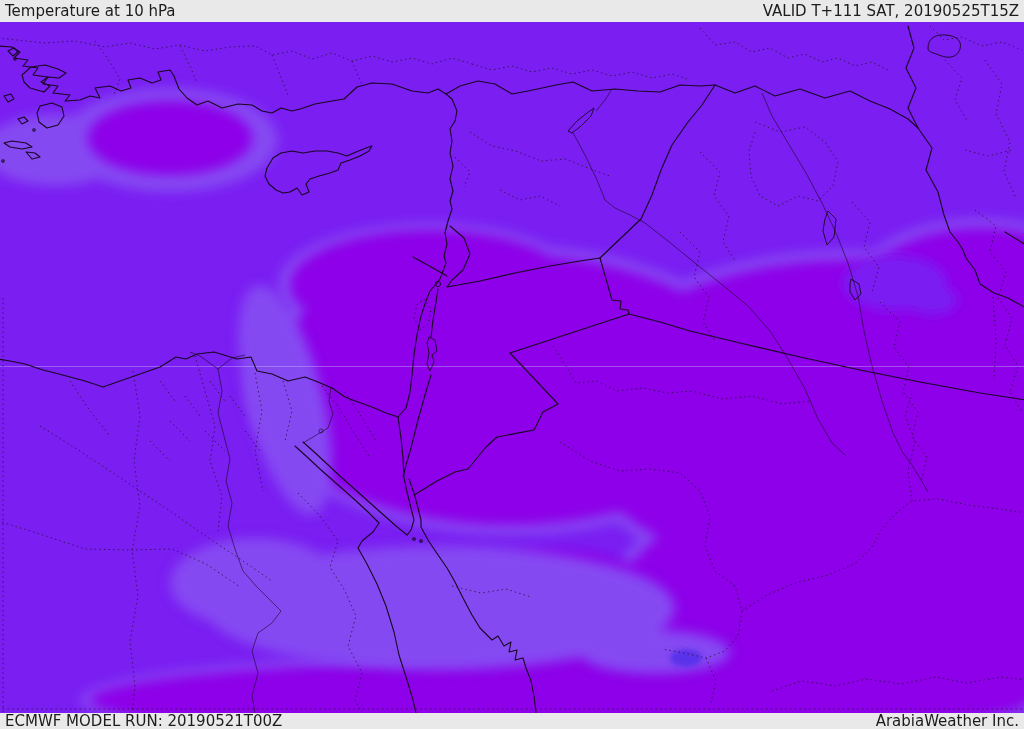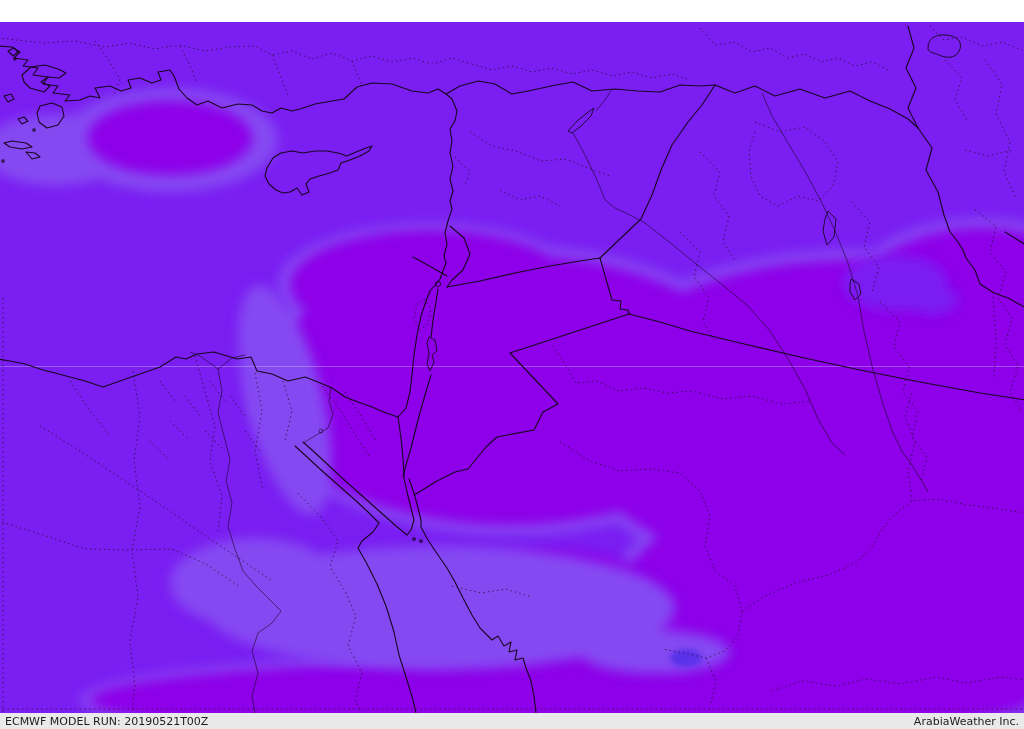--- a/index.html
+++ b/index.html
@@ -2,39 +2,43 @@
 <html style="--c-bar_bg: #e9e9e9; --c-bar_text: #1c1c1c; --c-base_violet: #7a1ef2; --c-purple: #8d00e9; --c-light_violet: #8549f2; --c-blue_spot: #5a33e9; --c-line: #190621; --c-dash: #241030; --c-light_line: #cdbdff;"><head>
 <meta charset="utf-8">
 <style>
   html,body{margin:0;padding:0;background:#fff;}
   #app{position:relative;width:1024px;height:729px;overflow:hidden;
        font-family:"DejaVu Sans","Liberation Sans",sans-serif;}
   .bar{position:absolute;left:0;width:1024px;background:var(--c-bar_bg);
        color:var(--c-bar_text);display:flex;justify-content:space-between;
        align-items:center;box-sizing:border-box;}
   #topbar{top:0;height:22px;font-size:15px;padding:0 5px 0 5px;}
-  #bottombar{top:713px;height:16px;font-size:11px;padding:0 5px;}
+  #bottombar{top:713px;height:16px;font-size:15px;padding:0 5px;}
   #map{position:absolute;top:22px;left:0;width:1024px;height:691px;display:block;}
   .coast{fill:none;stroke:var(--c-line);stroke-width:1.1;stroke-linejoin:round;stroke-linecap:round;}
   .thin{fill:none;stroke:var(--c-line);stroke-width:0.7;opacity:.85;}
   .lake{fill:none;stroke:var(--c-line);stroke-width:0.9;}
   .adm{fill:none;stroke:var(--c-dash);stroke-width:1;stroke-dasharray:1.4 3.2;opacity:.8;}
   .grid{fill:none;stroke:var(--c-dash);stroke-width:1;stroke-dasharray:1.4 3.4;opacity:.75;}
   .latlight{fill:none;stroke:var(--c-light_line);stroke-width:1;opacity:.4;}
   .zone-base{fill:var(--c-base_violet);}
   .zone-purple{fill:var(--c-purple);}
   .zone-light{fill:var(--c-light_violet);}
   .zone-pocket{fill:var(--c-base_violet);}
   .zone-blue{fill:var(--c-blue_spot);}
 </style>
 </head>
 <body>
 
 <div id="app">
 
+  <div id="topbar" class="bar">
+    <span>Temperature at 10 hPa</span>
+    <span>VALID T+111 SAT, 20190525T15Z</span>
+  </div>
 
   <svg id="map" viewBox="0 22 1024 691" preserveAspectRatio="none">
     <defs>
       <filter id="soft" x="-30%" y="-30%" width="160%" height="160%">
         <feGaussianBlur stdDeviation="6"></feGaussianBlur>
       </filter>
       <filter id="soft2" x="-60%" y="-60%" width="220%" height="220%">
         <feGaussianBlur stdDeviation="2.5"></feGaussianBlur>
       </filter>
       <clipPath id="mapclip">

